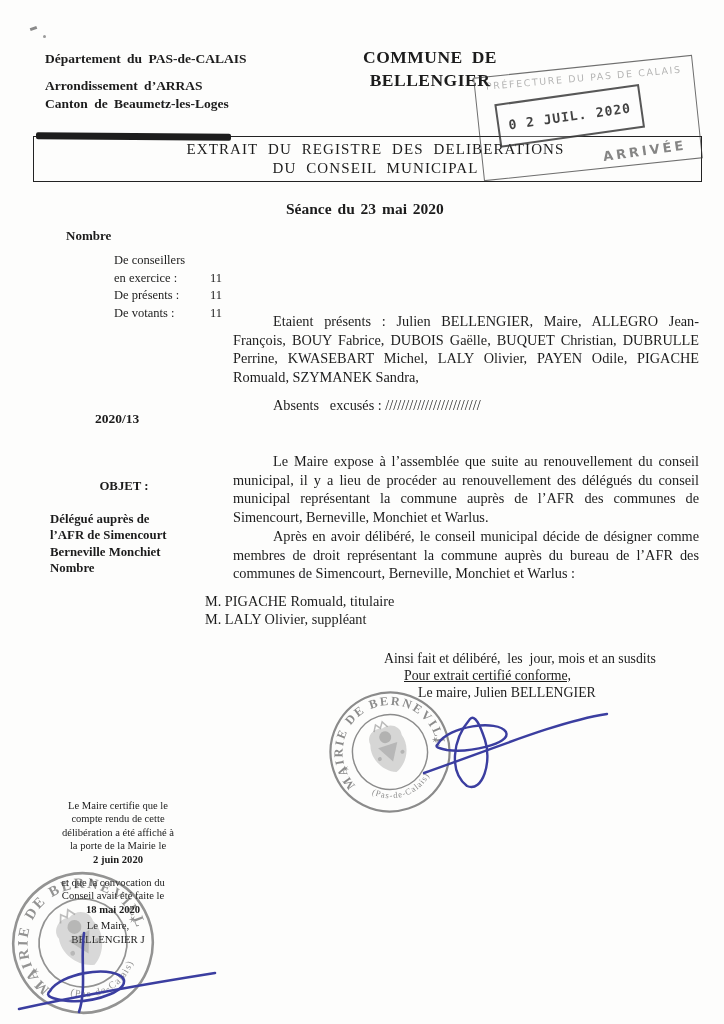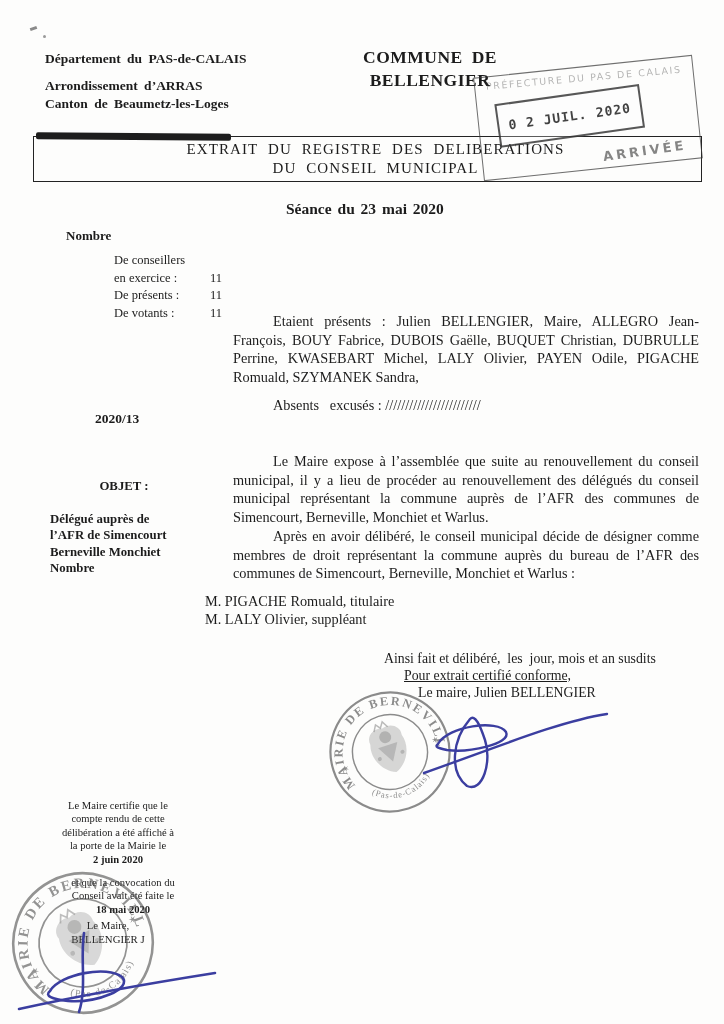--- a/index.html
+++ b/index.html
@@ -72,21 +72,21 @@
   .delegate{position:absolute;left:205px;font-size:14.3px;}
   .d1{top:593px;} .d2{top:611px;}
   .closing{position:absolute;font-size:13.8px;white-space:pre;}
   .c1{left:384px;top:651px;}
   .c2{left:404px;top:668px;text-decoration:underline;}
   .c3{left:418px;top:685px;}
 
   
   .certify{left:57px;top:799px;width:122px;text-align:center;font-size:10.6px;line-height:13.4px;}
   .certify .bold{font-weight:bold;}
-  .convocation{left:60px;top:876px;width:126px;text-align:center;font-size:10.6px;line-height:13.4px;}
+  .convocation{left:50px;top:876px;width:126px;text-align:center;font-size:10.6px;line-height:13.4px;}
   .signer{left:63px;top:919px;width:90px;text-align:center;font-size:10.8px;line-height:13.5px;}
 
   
   .round-stamp{z-index:5;opacity:.62;}
   .rs1{left:326px;top:688px;width:128px;height:128px;transform:rotate(-18deg);}
   .rs2{left:8px;top:868px;width:150px;height:150px;transform:rotate(-28deg);opacity:.58;}
   .stamp-defs{position:absolute;width:0;height:0;overflow:hidden;}
 
   
   .sig-overlay{left:0;top:0;width:724px;height:1024px;z-index:8;pointer-events:none;}

